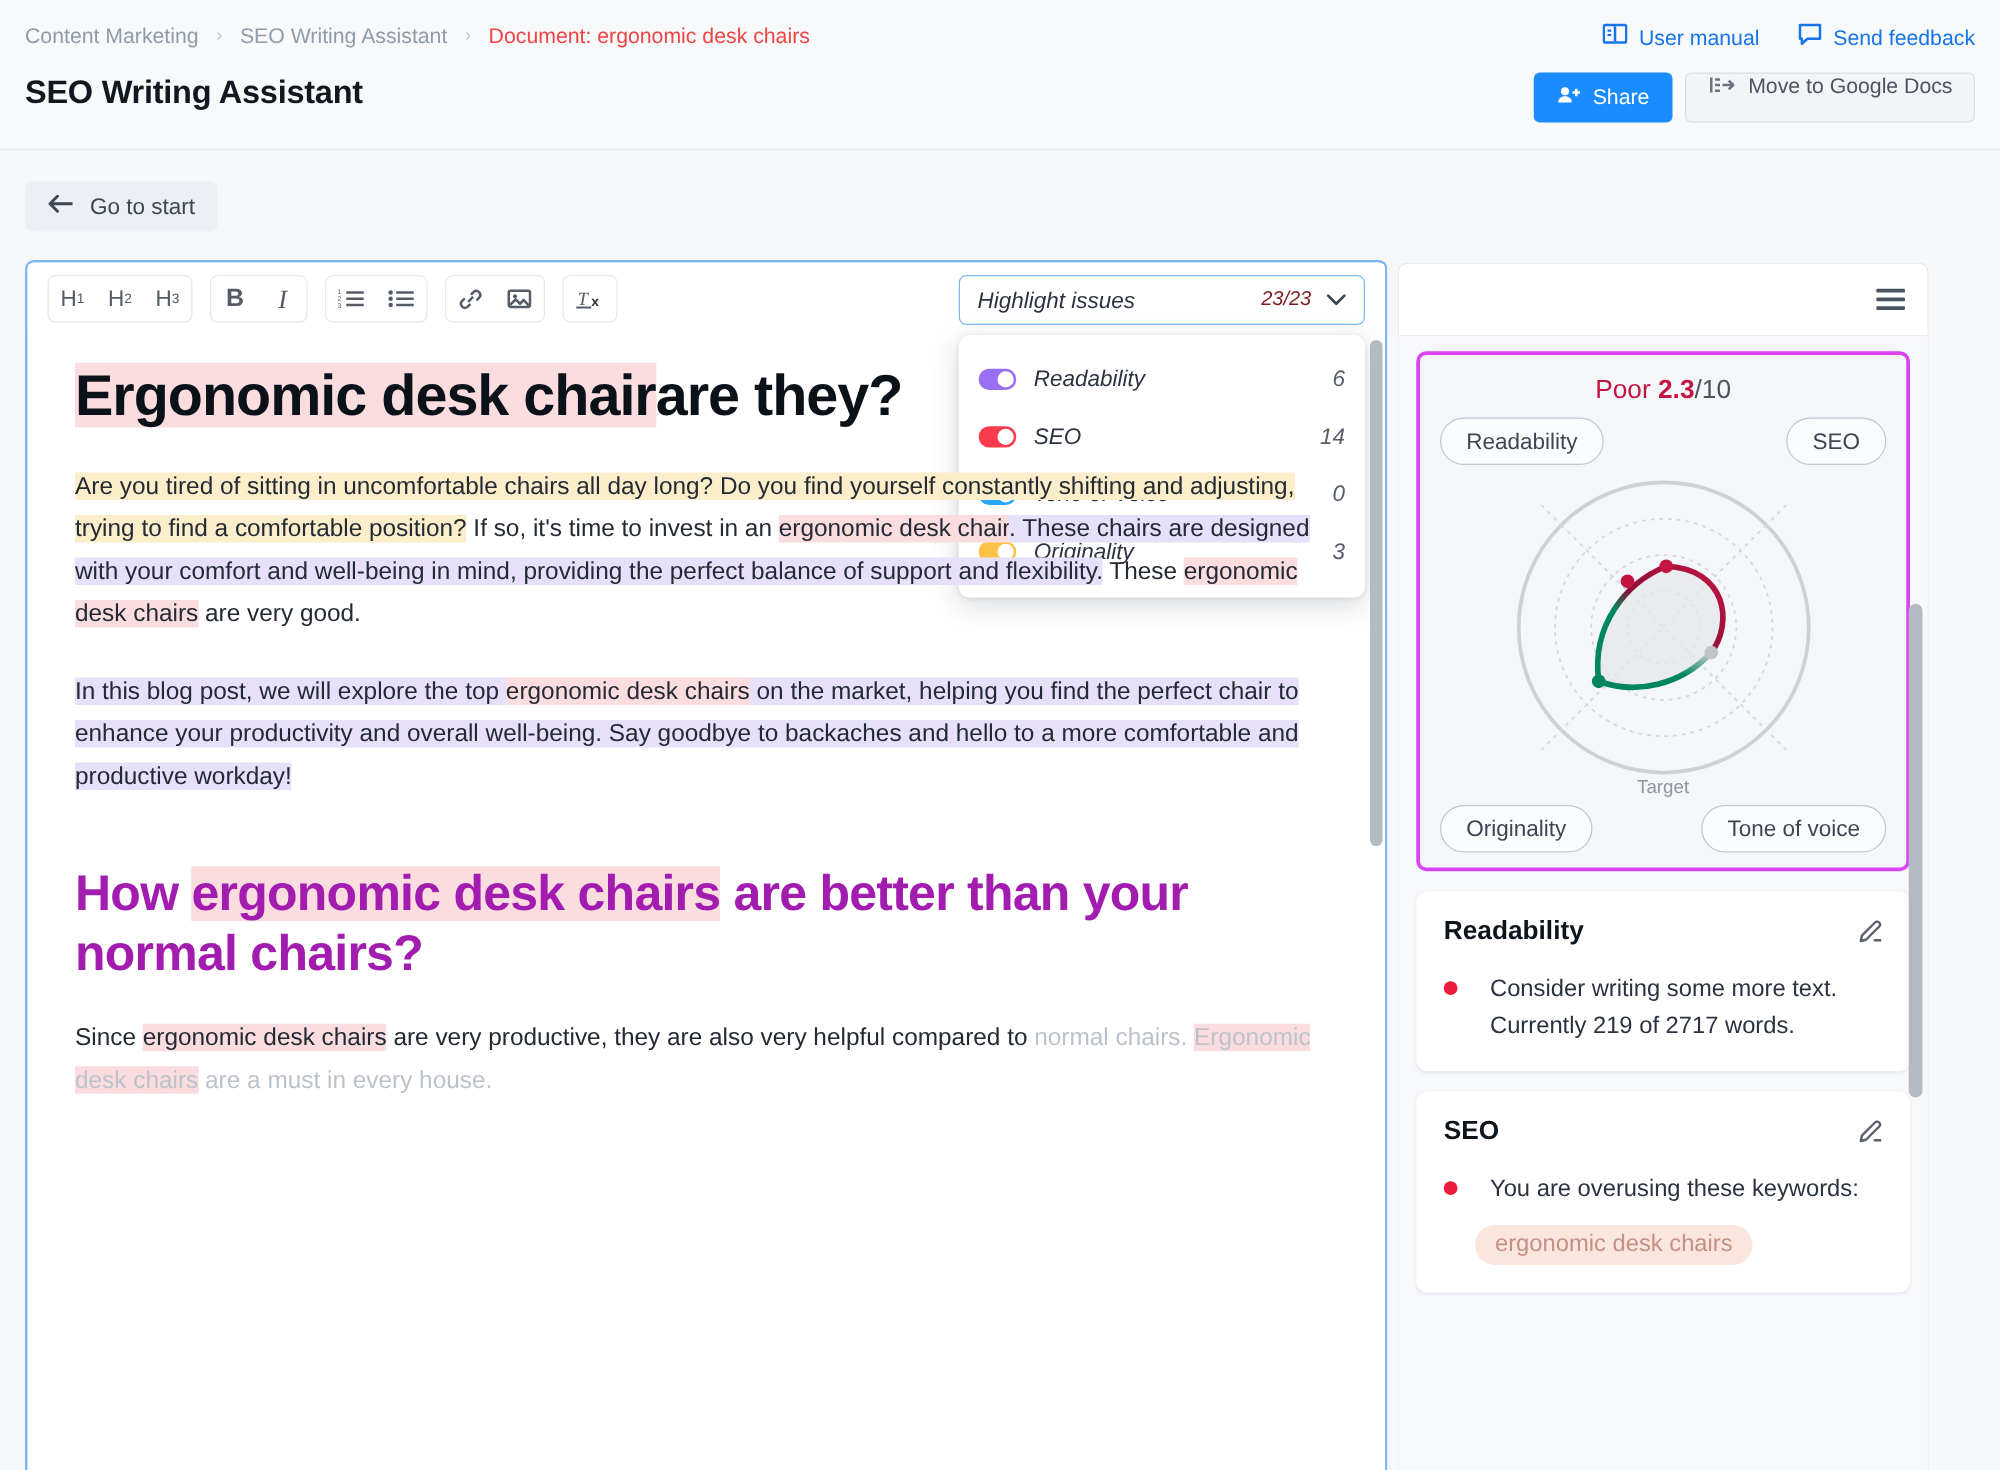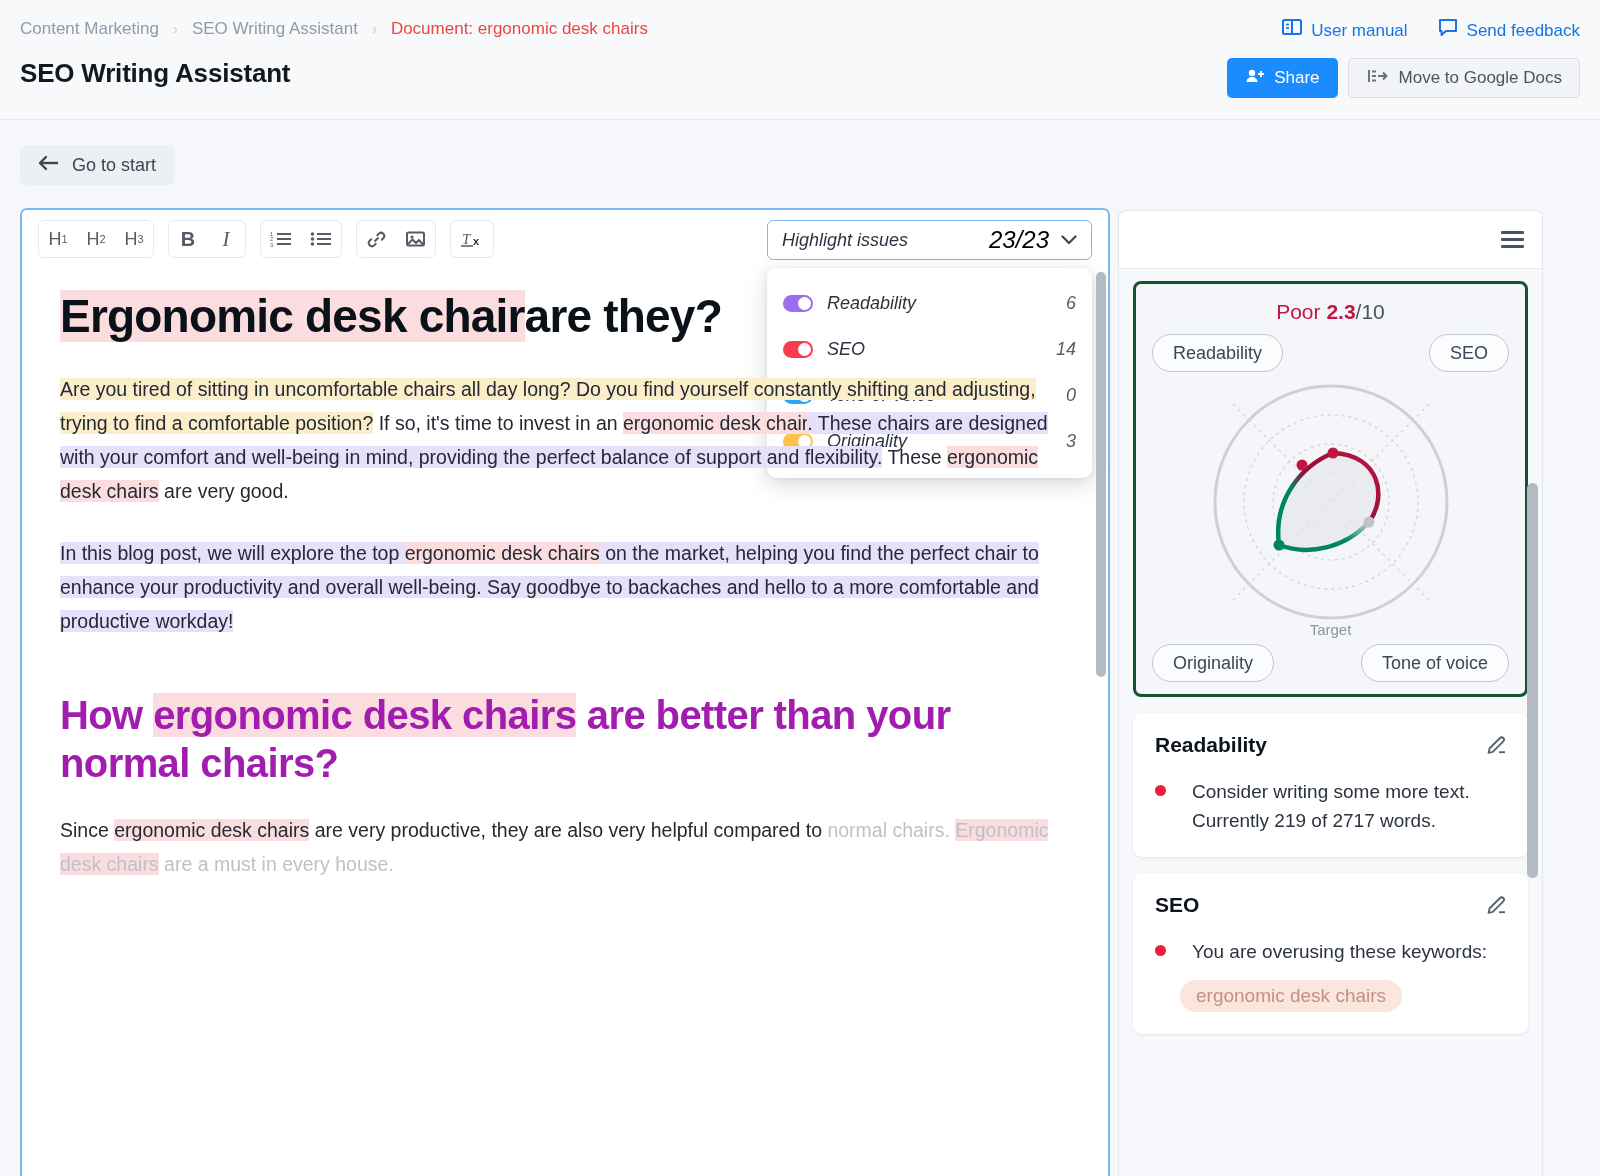--- a/index.html
+++ b/index.html
@@ -46,21 +46,21 @@
     display: flex; align-items: center; gap: 10px;
   }
   .btn-share {
     display: flex; align-items: center; gap: 9px;
     background: #1a8cff; color: #fff;
     border: none; border-radius: 5px;
     height: 40px; padding: 0 18px;
     font-size: 17px; font-family: inherit; cursor: pointer;
   }
   .btn-gdocs {
-    display: flex; align-items: center; gap: 11px;
+    display: flex; align-items: flex-start; gap: 11px;
     background: #f2f4f7; color: #4a5461;
     border: 1px solid #d9dee5; border-radius: 5px;
     height: 40px; padding: 0 17px;
     font-size: 17px; font-family: inherit; cursor: pointer;
   }
 
   
   .gotostart {
     position: absolute; left: 20px; top: 145px;
     display: flex; align-items: center; gap: 12px;
@@ -106,21 +106,21 @@
   
   .hi-wrap { position: absolute; right: 16px; top: 10px; font-style: italic; }
   .hi-select {
     width: 325px; height: 40px;
     border: 1px solid #7cb8ee; border-radius: 6px;
     background: #fff;
     display: flex; align-items: center;
     padding: 0 14px; cursor: pointer;
   }
   .hi-label { font-size: 18px; color: #2b3340; flex: 1; }
-  .hi-count { font-size: 24px; color: #000000; margin-right: 12px; }
+  .hi-count { font-size: 16px; color: #7f1d1d; margin-right: 12px; }
   .hi-chev { color: #4a5461; font-size: 13px; }
   .hi-menu {
     position: absolute; left: 0; top: 48px;
     width: 325px;
     background: #fff;
     border-radius: 9px;
     box-shadow: 0 6px 22px rgba(20,30,45,.17), 0 1px 4px rgba(20,30,45,.08);
     padding: 12px 0 14px;
   }
   .hi-item {
@@ -174,21 +174,21 @@
   .rp-head {
     height: 58px; border-bottom: 1px solid #e9edf2;
     display: flex; align-items: center; justify-content: flex-end;
     padding-right: 18px;
   }
   .burger { display: flex; flex-direction: column; gap: 4px; cursor: pointer; }
   .burger i { display: block; width: 23px; height: 3px; background: #4a5461; border-radius: 1px; }
   .rp-body { padding: 12px 14px 0; background: #f7f8fb; height: 908px; }
 
   .scorecard {
-    border: 3px solid #14532d;
+    border: 3px solid #d946ef;
     border-radius: 8px;
     background: #f5f6fa;
     padding: 16px 10px 14px;
     position: relative;
     height: 416px;
   }
   .score-line {
     text-align: center; font-size: 21px; color: #6b727d;
   }
   .score-poor { color: #c41442; }

